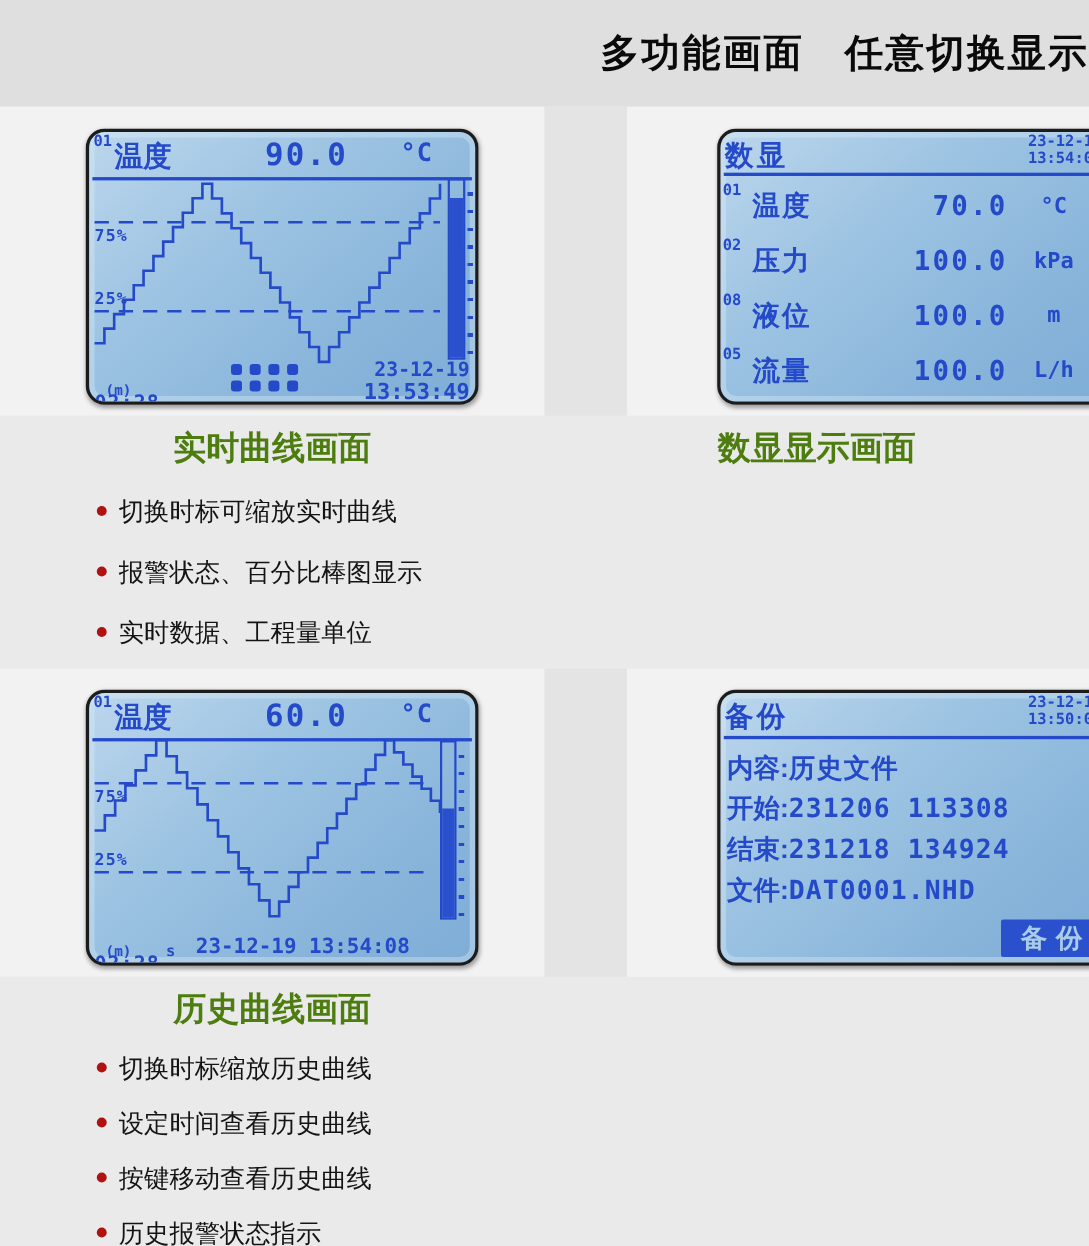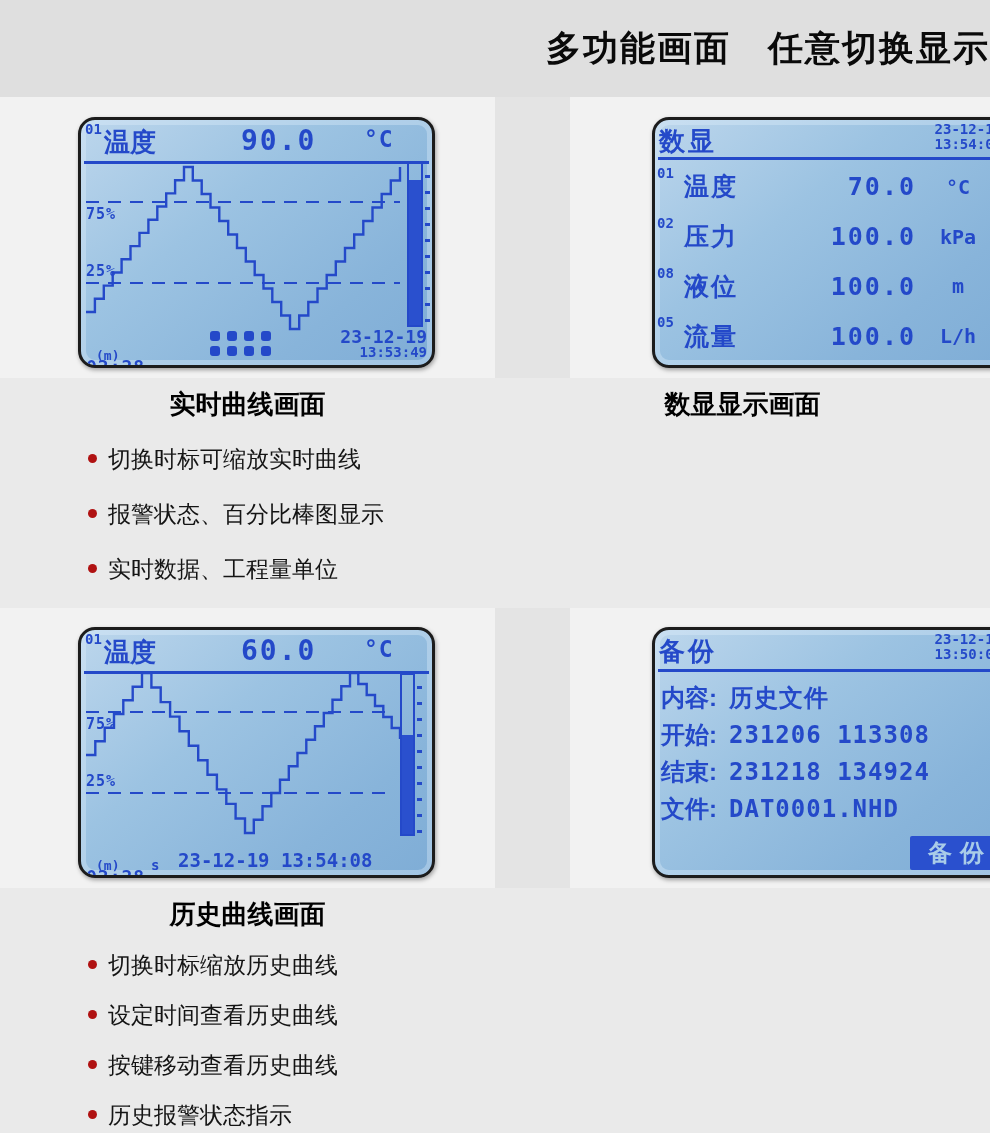--- a/index.html
+++ b/index.html
@@ -49,21 +49,21 @@
   .pct-label { left:5px; font-size:15px; letter-spacing:1px; }
 
   .bar { position:absolute; border:2px solid #2449c9; }
   .bar-fill { position:absolute; bottom:0; left:0; right:0; background:#2a50ce; }
   .ticks { position:absolute; width:5px;
     background:repeating-linear-gradient(to bottom, transparent 0 13px, #2449c9 13px 16px); }
 
   .t-axis  { left:5px;  top:208px; font-size:18px; letter-spacing:1px;margin-top:28px; }
   .t-unit  { left:15px; top:228px; font-size:13px; }
   .dt-date { right:5px; top:206px; font-size:18px; }
-  .dt-time { right:5px; top:224px; font-size:14px; }
+  .dt-time { right:5px; top:224px; font-size:20px; }
   .scale-u { left:70px; top:227px; font-size:14px; }
   .dt-line { left:97px; top:219px; font-size:19px; }
 
   .dots { position:absolute; left:129px; top:211px; display:grid;
     grid-template-columns:repeat(4,10px); gap:5px 7px; }
   .dot-sq { width:10px; height:10px; background:#2449c9; border-radius:3px; }
 
   
   .scr-title { left:4px; top:4px; font-size:26px; font-weight:bold; letter-spacing:3px; }
   .scr-date  { right:4px; top:1px;  font-size:14px; text-align:right; }
@@ -72,27 +72,27 @@
   .num-rows { position:absolute; left:2px; right:6px; top:42px; bottom:4px;
     display:grid; grid-template-rows:repeat(4,1fr); }
   .num-row { display:grid; grid-template-columns:27px 100px 1fr 84px; align-items:center; }
   .num-row .sup  { font-size:14px; align-self:start; padding-top:3px; }
   .num-row .tag  { font-size:25px; font-weight:bold; letter-spacing:2px; }
   .num-row .val  { font-size:25px; justify-self:end; letter-spacing:2px; }
   .num-row .unit { font-size:20px; justify-self:center; }
 
   .bk-lines { position:absolute; left:6px; top:52px; }
   .bk-line { height:37px; font-size:24px; font-weight:bold; white-space:nowrap; }
-  .bk-line .bk-val { font-size:24px; letter-spacing:1px;margin-left:12px; }
+  .bk-line .bk-val { font-size:24px; letter-spacing:1px; }
   .bk-button { position:absolute; right:4px; bottom:5px; width:92px; height:34px;
     background:#2a50ce; color:#a9cce8; font-size:24px; font-weight:bold; letter-spacing:8px;
     display:flex; align-items:center; justify-content:center; padding-left:8px; border-radius:2px; }
 
   
-  .caption { text-align:center; font-size:26px; font-weight:bold; padding-top:9px; color:#000000; }
+  .caption { text-align:center; font-size:30px; font-weight:bold; padding-top:9px; color:#4d7c0f; }
   .bullets { list-style:none; margin-top:22px;text-align:right; }
   .cell-left  .bullets { padding-left:88px; }
   .cell-right .bullets { padding-left:57px; }
   .bullets li { display:flex; gap:11px; font-size:23px; color:#141414; margin-bottom:24px; align-items:flex-start; }
   .bottom-row-text .bullets { margin-top:18px; }
   .bottom-row-text .bullets li { margin-bottom:19px; }
   .b-dot { width:9px; height:9px; border-radius:50%; background:#b01212; flex:0 0 9px; margin-top:10px; }
 </style>
 </head>
 <body>

